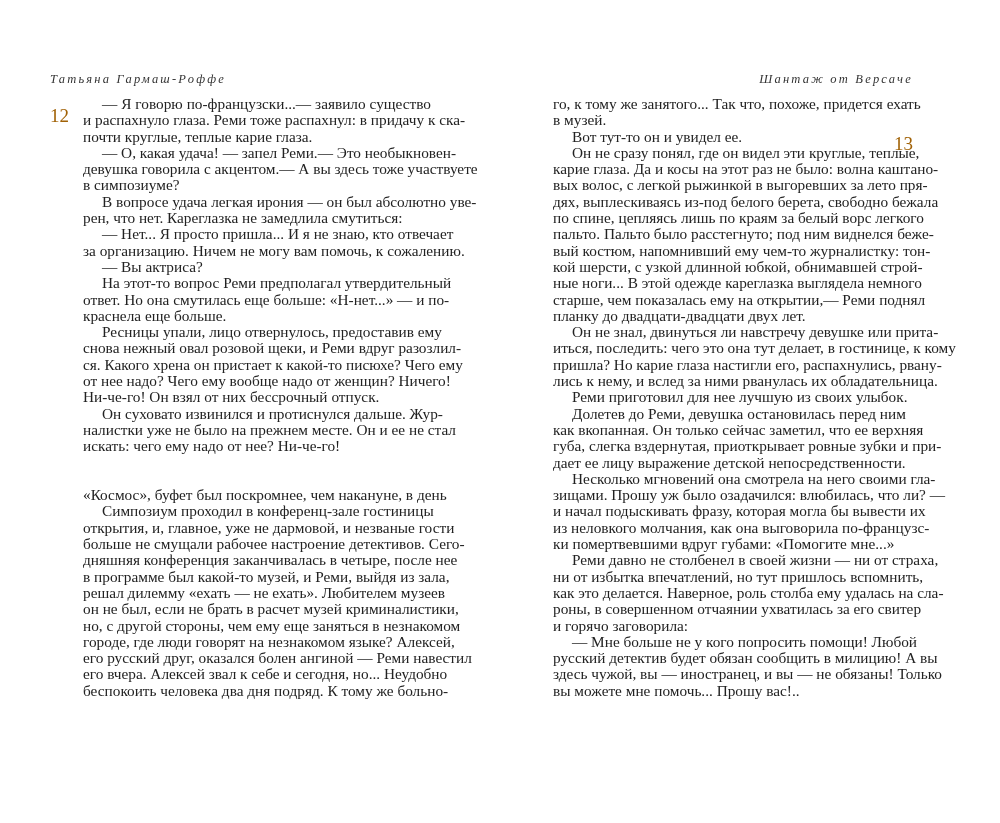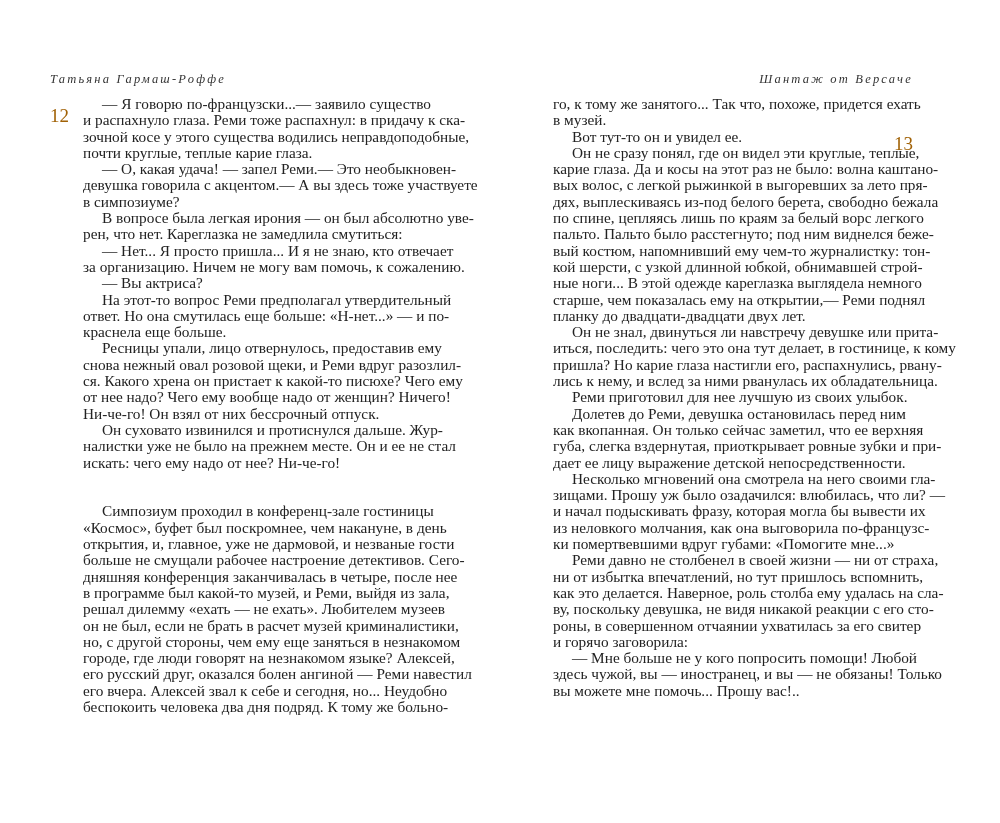--- a/index.html
+++ b/index.html
@@ -24,30 +24,29 @@
 </head>
 <body>
 
 <div class="page page-left">
   <div class="running-head">Татьяна Гармаш-Роффе</div>
   <div class="page-num">12</div>
   <div class="text">
       <div>
         <span class="line indent">— Я говорю по-французски...— заявило существо</span>
         <span class="line">и распахнуло глаза. Реми тоже распахнул: в придачу к ска-</span>
-        <span class="line">зочной косе у этого существа водились неправдоподобные,</span>
         <span class="line last">почти круглые, теплые карие глаза.</span>
       </div>
       <div>
         <span class="line indent">— О, какая удача! — запел Реми.— Это необыкновен-</span>
         <span class="line">девушка говорила с акцентом.— А вы здесь тоже участвуете</span>
         <span class="line last">в симпозиуме?</span>
       </div>
       <div>
-        <span class="line indent">В вопросе была легкая ирония — он был абсолютно уве-</span>
+        <span class="line indent">В вопросе удача легкая ирония — он был абсолютно уве-</span>
         <span class="line last">рен, что нет. Кареглазка не замедлила смутиться:</span>
       </div>
       <div>
         <span class="line indent">— Нет... Я просто пришла... И я не знаю, кто отвечает</span>
         <span class="line last">за организацию. Ничем не могу вам помочь, к сожалению.</span>
       </div>
       <div>
         <span class="line indent last">— Вы актриса?</span>
       </div>
       <div>
@@ -62,22 +61,22 @@
         <span class="line">от нее надо? Чего ему вообще надо от женщин? Ничего!</span>
         <span class="line last">Ни-че-го! Он взял от них бессрочный отпуск.</span>
       </div>
       <div>
         <span class="line indent">Он суховато извинился и протиснулся дальше. Жур-</span>
         <span class="line">налистки уже не было на прежнем месте. Он и ее не стал</span>
         <span class="line last">искать: чего ему надо от нее? Ни-че-го!</span>
       </div>
       <span class="gap"></span>
       <div>
+        <span class="line">«Космос», буфет был поскромнее, чем накануне, в день</span>
         <span class="line indent">Симпозиум проходил в конференц-зале гостиницы</span>
-        <span class="line">«Космос», буфет был поскромнее, чем накануне, в день</span>
         <span class="line">открытия, и, главное, уже не дармовой, и незваные гости</span>
         <span class="line">больше не смущали рабочее настроение детективов. Сего-</span>
         <span class="line">дняшняя конференция заканчивалась в четыре, после нее</span>
         <span class="line">в программе был какой-то музей, и Реми, выйдя из зала,</span>
         <span class="line">решал дилемму «ехать — не ехать». Любителем музеев</span>
         <span class="line">он не был, если не брать в расчет музей криминалистики,</span>
         <span class="line">но, с другой стороны, чем ему еще заняться в незнакомом</span>
         <span class="line">городе, где люди говорят на незнакомом языке? Алексей,</span>
         <span class="line">его русский друг, оказался болен ангиной — Реми навестил</span>
         <span class="line">его вчера. Алексей звал к себе и сегодня, но... Неудобно</span>
@@ -129,23 +128,23 @@
         <span class="line indent">Несколько мгновений она смотрела на него своими гла-</span>
         <span class="line">зищами. Прошу уж было озадачился: влюбилась, что ли? —</span>
         <span class="line">и начал подыскивать фразу, которая могла бы вывести их</span>
         <span class="line">из неловкого молчания, как она выговорила по-французс-</span>
         <span class="line last">ки помертвевшими вдруг губами: «Помогите мне...»</span>
       </div>
       <div>
         <span class="line indent">Реми давно не столбенел в своей жизни — ни от страха,</span>
         <span class="line">ни от избытка впечатлений, но тут пришлось вспомнить,</span>
         <span class="line">как это делается. Наверное, роль столба ему удалась на сла-</span>
-        <span class="line">ву, поскольку девушка, не видя никакой реакции с его сто-</span>
         <span class="line">роны, в совершенном отчаянии ухватилась за его свитер</span>
         <span class="line last">и горячо заговорила:</span>
       </div>
       <div>
         <span class="line indent">— Мне больше не у кого попросить помощи! Любой</span>
+        <span class="line">русский детектив будет обязан сообщить в милицию! А вы</span>
         <span class="line">здесь чужой, вы — иностранец, и вы — не обязаны! Только</span>
         <span class="line last">вы можете мне помочь... Прошу вас!..</span>
       </div>
     </div>
 </div>
 
 </body></html>

